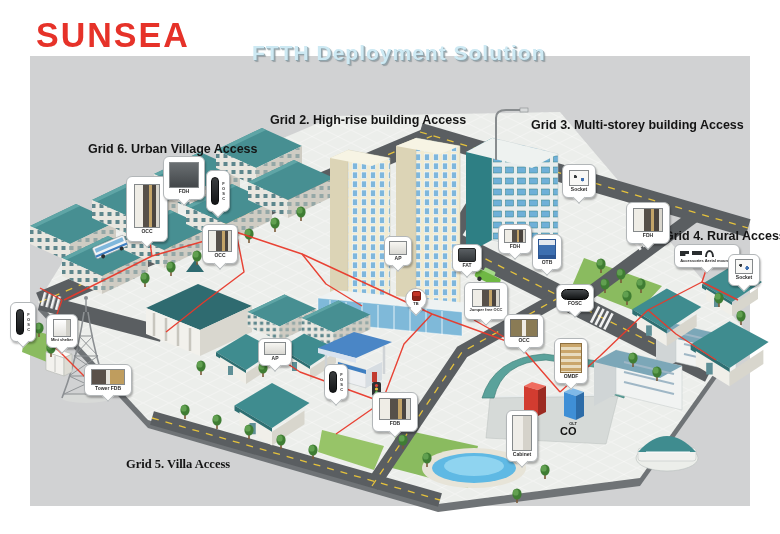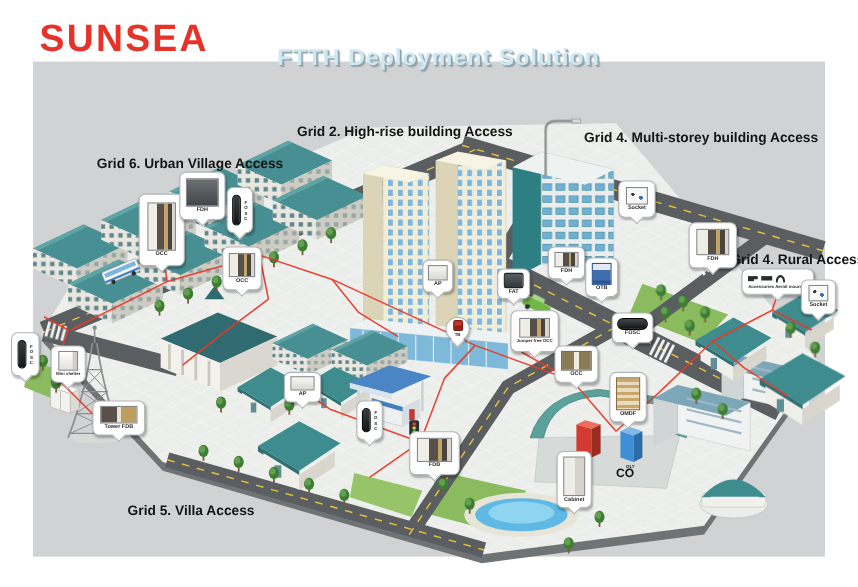--- a/index.html
+++ b/index.html
@@ -6,21 +6,21 @@
   body{width:780px;height:534px;position:relative;background:#ffffff;overflow:hidden;
        font-family:"Liberation Sans",sans-serif;}
   .canvas{position:absolute;left:30px;top:56px;width:720px;height:450px;background:#d1d2d3;}
   svg.scene{position:absolute;left:0;top:0;}
   .logo{position:absolute;left:36px;top:16px;font-size:34px;font-weight:800;color:#e63229;
         letter-spacing:2px;transform:scaleY(1.02);}
   .title{position:absolute;left:252px;top:41px;font-size:21px;font-weight:bold;letter-spacing:1px;
          color:#cde9f3;text-shadow:1px 1px 0 #8fa4ac,2px 2px 1px rgba(110,120,126,.55);}
   .grid-label{position:absolute;font-size:12.5px;font-weight:bold;color:#141414;white-space:nowrap;}
   #g1{left:88px;top:142px;} #g2{left:237px;top:113px;margin-left:33px;} #g3{left:531px;top:118px;}
-  #g4{left:664px;top:229px;} #g5{left:116px;top:457px;}
+  #g4{left:664px;top:229px;} #g5{left:126px;top:457px;font-family:Liberation Serif, serif;}
 
   .callout{position:absolute;background:#ffffff;border:1px solid #b2b6b8;border-radius:6px;
            box-shadow:1px 2px 2px rgba(0,0,0,.28);display:flex;flex-direction:column;
            align-items:center;justify-content:center;gap:1px;padding:2px;box-sizing:border-box;z-index:5;}
   .callout::after{content:"";position:absolute;left:50%;bottom:-4.5px;width:8px;height:8px;background:#fff;
            border-right:1px solid #b2b6b8;border-bottom:1px solid #b2b6b8;
            transform:translateX(-50%) rotate(45deg);z-index:-1;}
   .callout .lbl{font-size:5px;font-weight:bold;color:#2c2c2c;text-align:center;line-height:1.05;}
   .callout.round{border-radius:50%;}
   .callout.vert{flex-direction:row;gap:2px;}
@@ -347,21 +347,21 @@
     <path d="M62,300 L40,288"></path>
     <path d="M702,282 L710,258"></path>
   </g>
 </svg>
 
 <div class="logo">SUNSEA</div>
 <div class="title">FTTH Deployment Solution</div>
 
 <div class="grid-label" id="g1">Grid 6. Urban Village Access</div>
 <div class="grid-label" id="g2">Grid 2. High-rise building Access</div>
-<div class="grid-label" id="g3">Grid 4. Multi-storey building Access</div>
+<div class="grid-label" id="g3">Grid 3. Multi-storey building Access</div>
 <div class="grid-label" id="g4">Grid 4. Rural Access</div>
 <div class="grid-label" id="g5">Grid 5. Villa Access</div>
 
 <div class="callout" style="left:126px;top:176px;width:42px;height:66px;">
   <div class="dev dev-cab-open" style="width:26px;height:44px;"></div>
   <div class="lbl">OCC</div>
 </div>
 <div class="callout" style="left:163px;top:156px;width:42px;height:44px;">
   <div class="dev dev-cab-dark" style="width:30px;height:26px;"></div>
   <div class="lbl">FDH</div>

